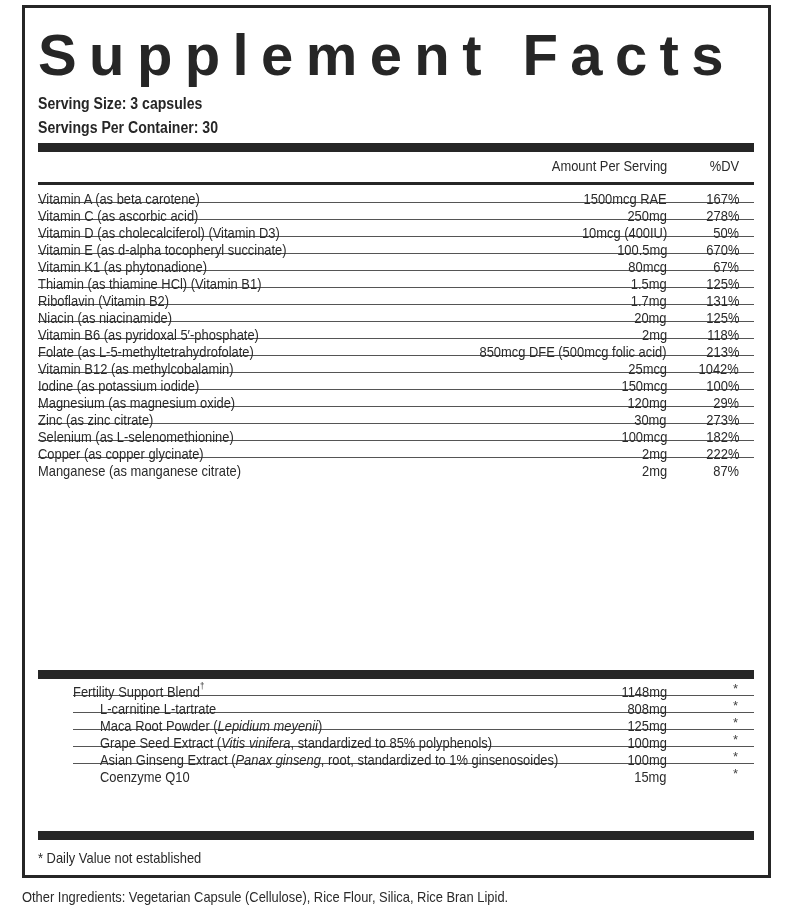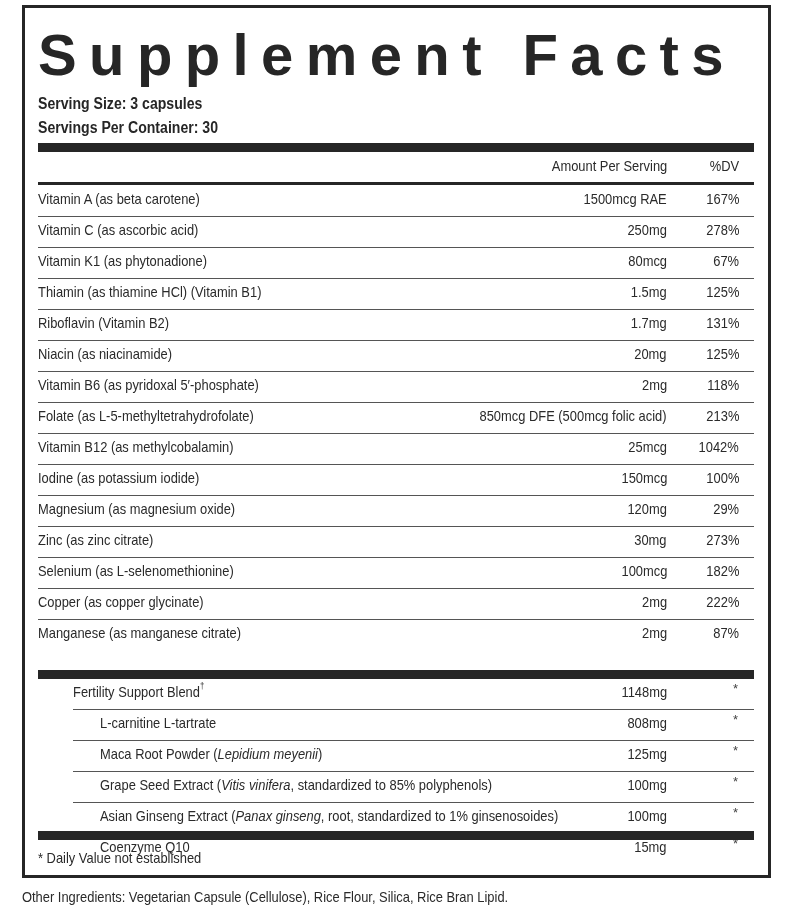--- a/index.html
+++ b/index.html
@@ -10,21 +10,21 @@
   .inner { position: absolute; left: 13px; right: 14px; top: 0; }
   .title { position: absolute; left: 0; top: 14px; font-weight: bold; font-size: 58px;
            letter-spacing: 12.4px; line-height: 66px; color: #262626; white-space: nowrap; }
   .serving { position: absolute; left: 0; font-weight: bold; font-size: 16px; line-height: 20px;
              color: #262626; transform: scaleX(0.88); transform-origin: left center; white-space: nowrap; }
   .bar { position: absolute; left: 0; right: 0; background: #262626; }
   .hdr { position: absolute; left: 7px; right: 0; height: 28px; font-size: 15px; line-height: 28px; }
   .hdr .amt { position: absolute; right: 87px; transform: scaleX(0.86); transform-origin: right center; white-space: nowrap; }
   .hdr .dv  { position: absolute; right: 15px; transform: scaleX(0.86); transform-origin: right center; }
   .rows { position: absolute; left: 0; right: 0; }
-  .row { position: relative; height: 31px; border-bottom: 1.5px solid #555; box-sizing: border-box;
+  .row { position: relative; height: 17px; border-bottom: 1.5px solid #555; box-sizing: border-box;
          font-size: 15px; line-height: 25px; white-space: nowrap; }
   .row:last-child { border-bottom: none; }
   .row .name { position: absolute; left: 0; transform: scaleX(0.86); transform-origin: left center; }
   .row.sub .name { left: 27px; }
   .row .amt { position: absolute; right: 87px; transform: scaleX(0.86); transform-origin: right center; }
   .row .dv { position: absolute; right: 15px; transform: scaleX(0.86); transform-origin: right center; }
   .row .star { position: absolute; right: 16px; font-size: 13px; top: -3px; color: #444; }
   sup { font-size: 9px; vertical-align: top; line-height: 14px; }
   i { font-style: italic; }
   .foot { position: absolute; left: 0; font-size: 15px; line-height: 20px;
@@ -52,20 +52,30 @@
     <div class="rows" id="nutrient-rows" style="top:178px;">
         <div class="row">
           <span class="name">Vitamin A (as beta carotene)</span>
           <span class="amt">1500mcg RAE</span>
           <span class="dv">167%</span>
         </div>
         <div class="row">
           <span class="name">Vitamin C (as ascorbic acid)</span>
           <span class="amt">250mg</span>
           <span class="dv">278%</span>
+        </div>
+        <div class="row">
+          <span class="name">Vitamin D (as cholecalciferol) (Vitamin D3)</span>
+          <span class="amt">10mcg (400IU)</span>
+          <span class="dv">50%</span>
+        </div>
+        <div class="row">
+          <span class="name">Vitamin E (as d-alpha tocopheryl succinate)</span>
+          <span class="amt">100.5mg</span>
+          <span class="dv">670%</span>
         </div>
         <div class="row">
           <span class="name">Vitamin K1 (as phytonadione)</span>
           <span class="amt">80mcg</span>
           <span class="dv">67%</span>
         </div>
         <div class="row">
           <span class="name">Thiamin (as thiamine HCl) (Vitamin B1)</span>
           <span class="amt">1.5mg</span>
           <span class="dv">125%</span>

